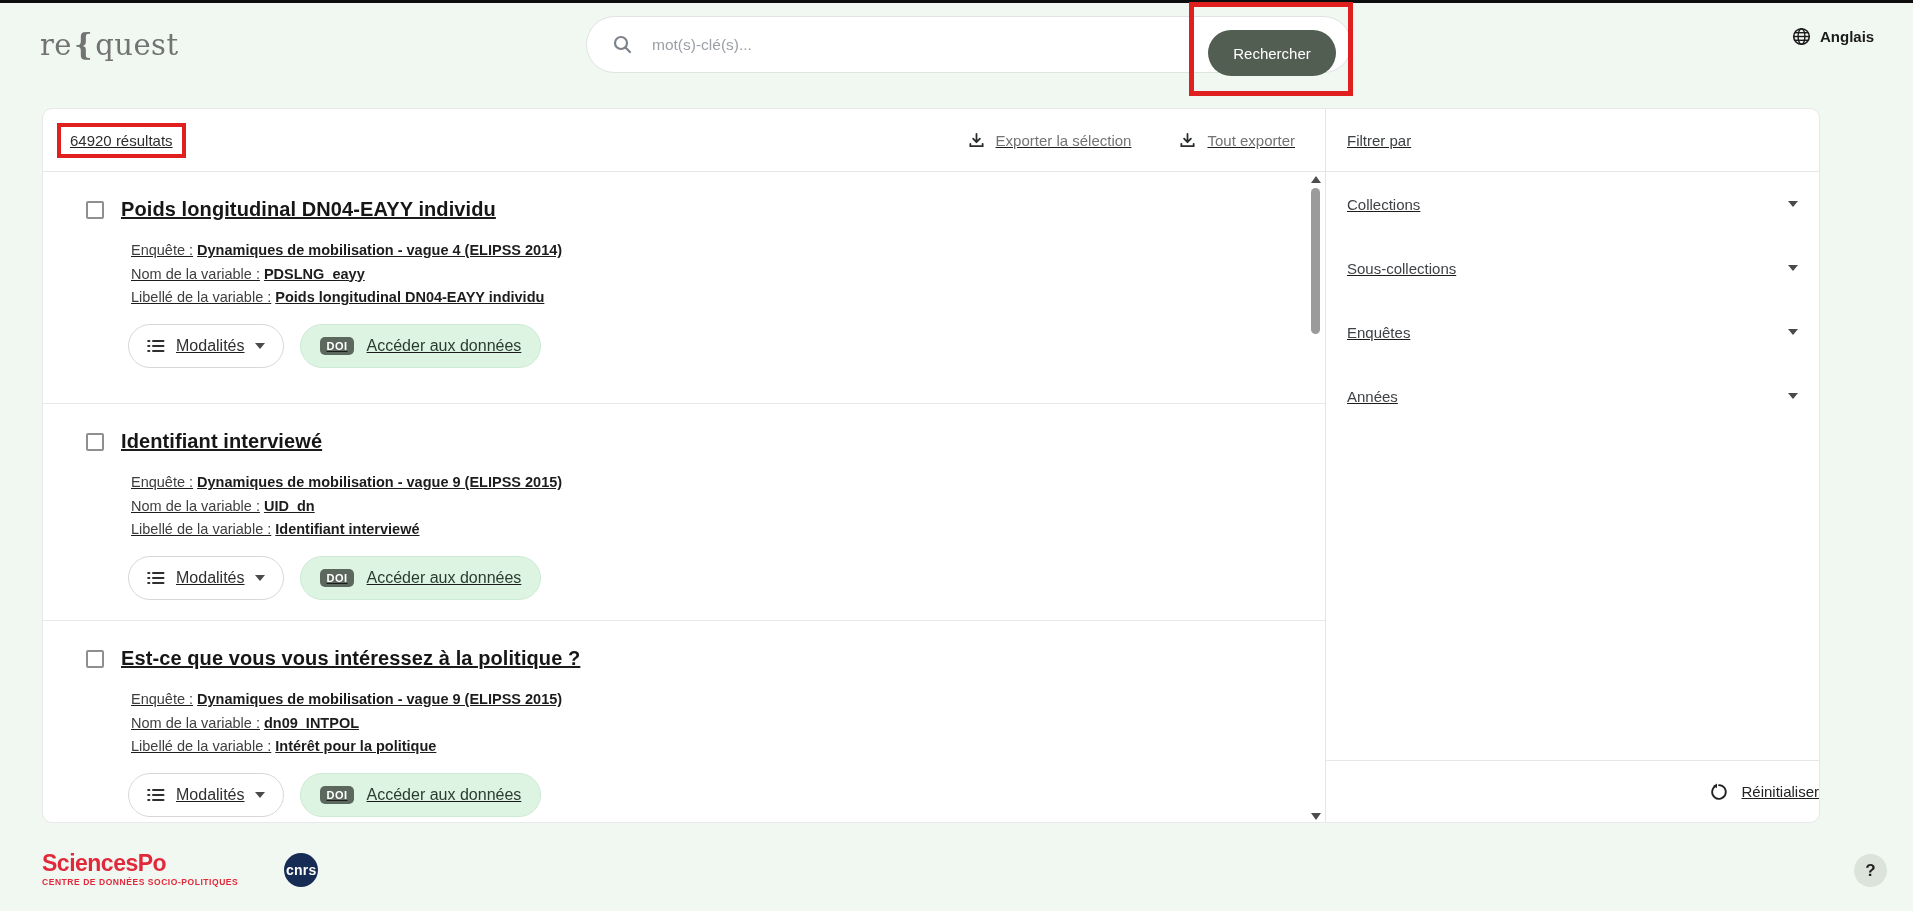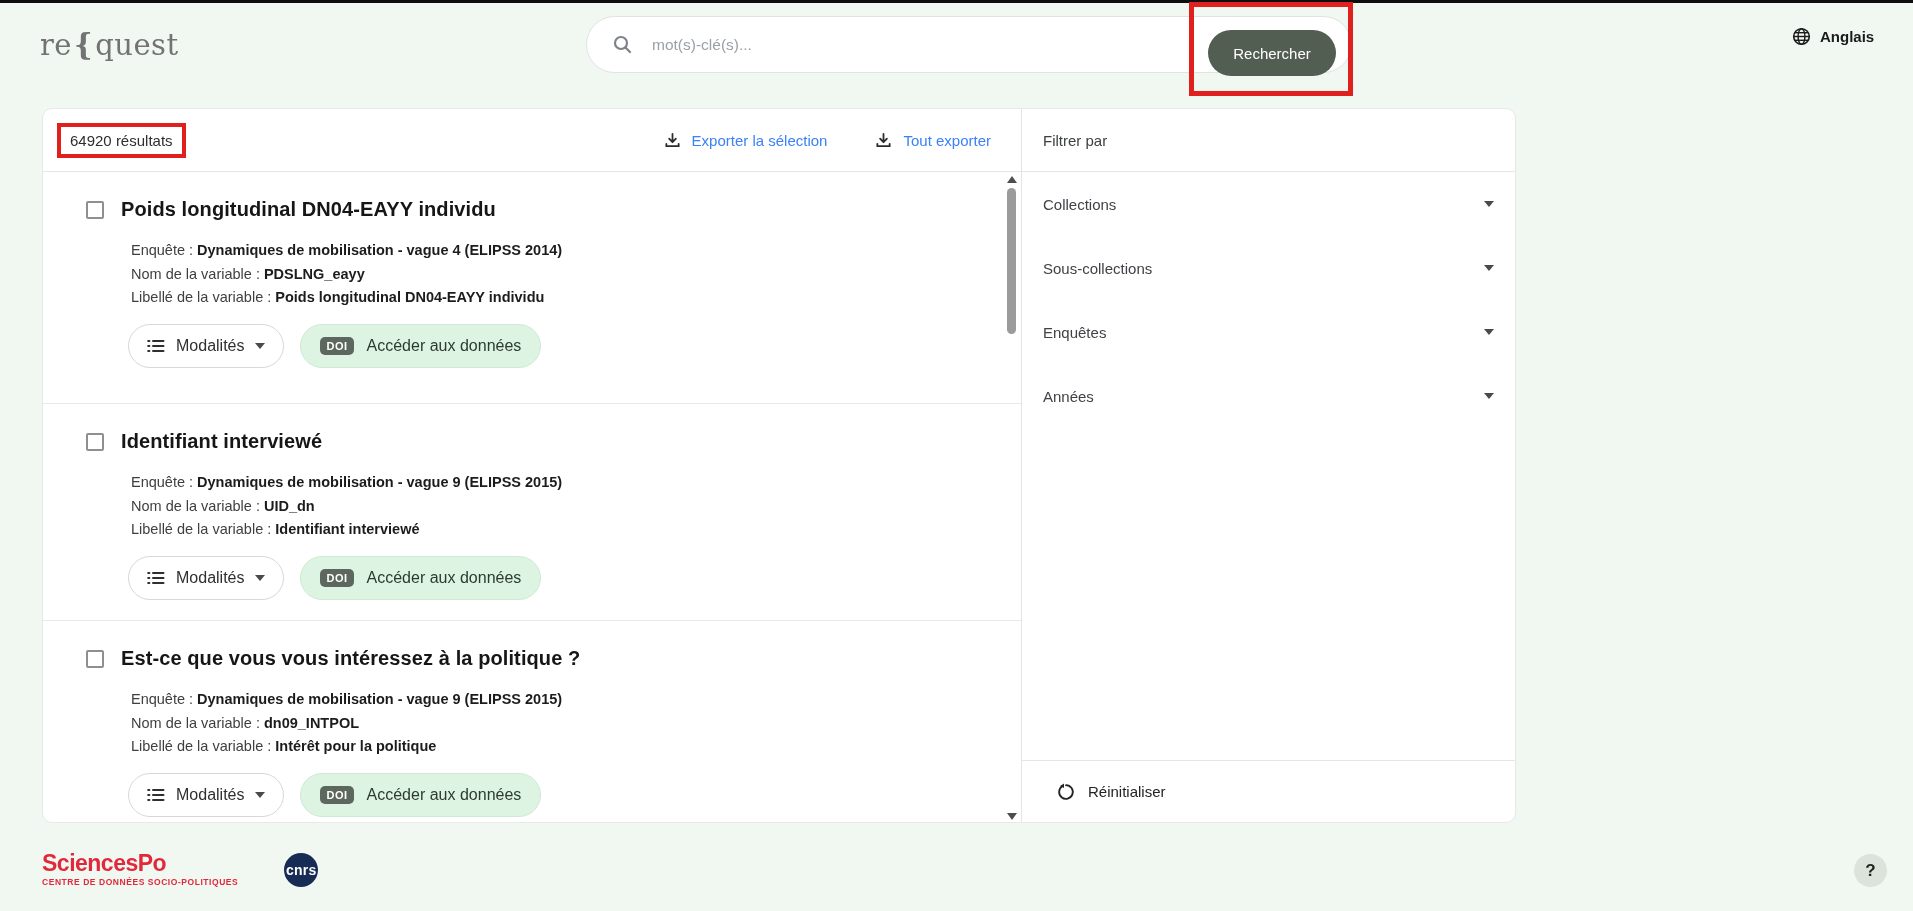--- a/index.html
+++ b/index.html
@@ -17,27 +17,27 @@
   .search-pill input::placeholder { color:#9aa0a6; }
   .btn-rechercher { position:absolute; right:15px; top:13px; width:128px; height:46px; border:none; border-radius:23px; background:#535e53; color:#ffffff; font-size:15px; font-family:"Liberation Sans", sans-serif; cursor:pointer; }
 
   .annotation { position:absolute; border:5px solid #e01f1f; background:transparent; pointer-events:none; z-index:50; }
   .anno-search { left:1189px; top:2px; width:164px; height:94px; }
 
   .lang { position:absolute; left:1792px; top:27px; display:flex; align-items:center; gap:9px; cursor:pointer; }
   .lang span { font-size:15px; font-weight:600; color:#1b1b1b; }
 
   
-  .main-card { position:absolute; left:42px; top:108px; width:1474px; height:715px; background:#ffffff; border:1px solid #e7e8e7; border-radius:10px; display:flex; overflow:hidden; }
+  .main-card { position:absolute; left:42px; top:108px; width:1778px; height:715px; background:#ffffff; border:1px solid #e7e8e7; border-radius:10px; display:flex; overflow:hidden;text-decoration:underline; }
 
   .results-col { flex:1; display:flex; flex-direction:column; min-width:0; }
   .results-header { height:63px; flex:0 0 63px; display:flex; align-items:center; padding:0 30px 0 14px; border-bottom:1px solid #e6e6e6; }
   .count-box { border:4px solid #e01f1f; padding:5px 9px; font-size:15px; color:#2e2e2e; }
   .rh-spacer { flex:1; }
-  .export-btn { display:flex; align-items:center; gap:11px; font-size:15px; color:#3b82f6; background:none; border:none; cursor:pointer; font-family:"Liberation Sans", sans-serif; }
+  .export-btn { display:flex; align-items:center; gap:11px; font-size:15px; color:#737373; background:none; border:none; cursor:pointer; font-family:"Liberation Sans", sans-serif; }
   .export-btn + .export-btn { margin-left:48px; }
 
   .results-list { flex:1; position:relative; }
   .result-item { padding:26px 60px 0 43px; }
   .result-item:nth-child(1) { height:232px; border-bottom:1px solid #e9e9e9; }
   .result-item:nth-child(2) { height:217px; border-bottom:1px solid #e9e9e9; }
   .result-item:nth-child(3) { height:203px; }
   .title-row { display:flex; align-items:center; gap:17px; }
   .checkbox { width:18px; height:18px; border:2px solid #8f8f8f; border-radius:2px; background:#fff; flex:0 0 18px; cursor:pointer; }
   .result-title { font-size:20px; font-weight:700; color:#161616; letter-spacing:0.1px; }
@@ -57,21 +57,21 @@
   .sb-down { bottom:2px; border-top:7px solid #4d4d4d; }
   .sb-thumb { position:absolute; left:1px; top:14px; width:9px; height:146px; background:#9b9b9b; border-radius:5px; }
 
   
   .sidebar { width:494px; flex:0 0 494px; border-left:1px solid #e4e4e4; display:flex; flex-direction:column; }
   .sidebar-header { height:63px; flex:0 0 63px; display:flex; align-items:center; padding-left:21px; border-bottom:1px solid #e6e6e6; font-size:15px; color:#3c4043; }
   .filter-row { height:64px; flex:0 0 64px; display:flex; align-items:center; justify-content:space-between; padding:0 21px; cursor:pointer; }
   .filter-row:first-of-type { margin-top:3px; }
   .filter-row span { font-size:15px; color:#3f4246; }
   .sb-spacer { flex:1; }
-  .reset-row { height:62px; flex:0 0 62px; border-top:1px solid #e6e6e6; display:flex; align-items:center; gap:13px; padding-left:35px; cursor:pointer; }
+  .reset-row { height:62px; flex:0 0 62px; border-top:1px solid #e6e6e6; display:flex; align-items:center; gap:13px; padding-left:35px; cursor:pointer;justify-content:flex-end; }
   .reset-row span { font-size:15px; color:#232323; }
 
   
   .footer { position:absolute; left:42px; top:852px; display:flex; align-items:center; gap:46px; }
   .sp-block { display:flex; flex-direction:column; }
   .sp-title { color:#e2293b; font-weight:700; font-size:23px; letter-spacing:-0.5px; line-height:22px; }
   .sp-sub { color:#e2293b; font-weight:700; font-size:8.5px; letter-spacing:0.55px; margin-top:3px; }
   .cnrs-circle { width:34px; height:34px; border-radius:50%; background:#172c54; color:#ffffff; display:flex; align-items:center; justify-content:center; font-size:14px; font-weight:700; letter-spacing:0.3px; }
   .help-btn { position:absolute; left:1854px; top:854px; width:33px; height:33px; border-radius:50%; background:#dbe3da; border:none; color:#232323; font-size:17px; font-weight:700; cursor:pointer; display:flex; align-items:center; justify-content:center; font-family:"Liberation Sans", sans-serif; }
 

